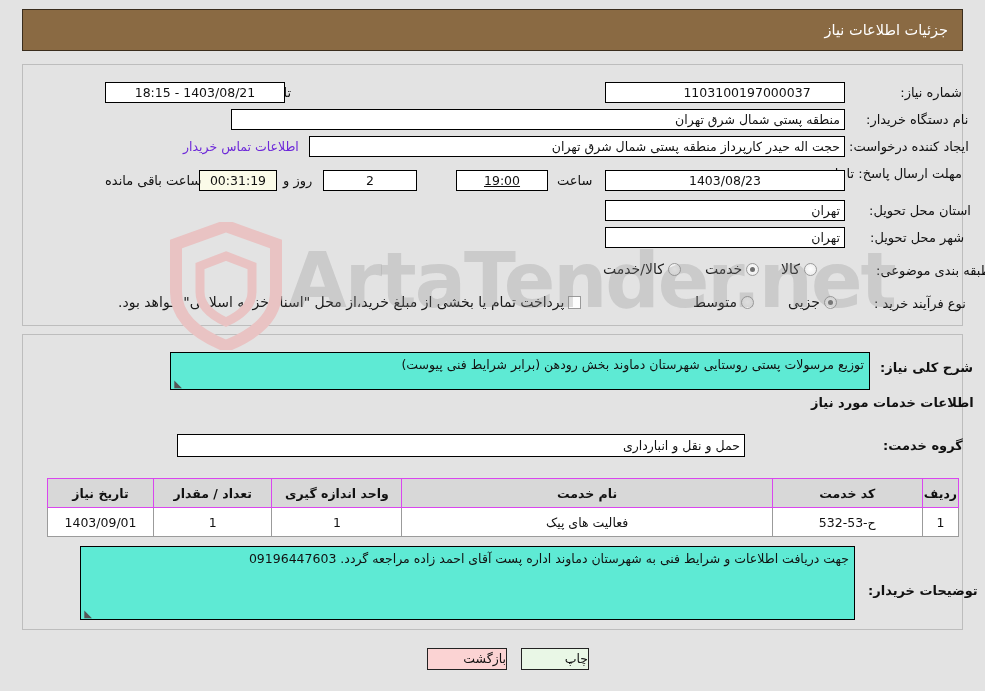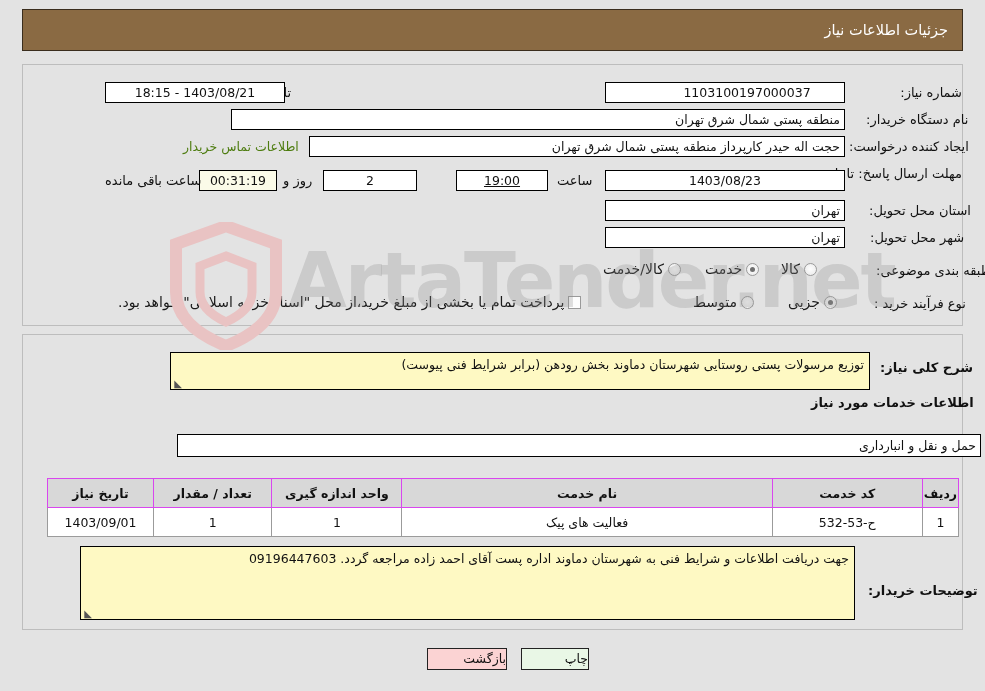--- a/index.html
+++ b/index.html
@@ -102,21 +102,21 @@
     padding: 0 4px;
     white-space: nowrap;
     overflow: hidden;
   }
   .fld.center { text-align: center; }
   .fld.rightalign { text-align: right; }
   .fld.cream { background: #fbfbe8; }
 
   .linktext {
     position: absolute;
-    color: #4d7c0f;
+    color: #6d28d9;
     font-size: 12.5px;
     white-space: nowrap;
     cursor: pointer;
   }
 
   
   .radio-wrap {
     position: absolute;
     display: flex;
     flex-direction: row;
@@ -147,21 +147,21 @@
     border: 1px solid #9a9a9a;
     background: #fdfdfd;
     box-sizing: border-box;
     flex: none;
   }
 
   
   .ta {
     position: absolute;
     box-sizing: border-box;
-    background: #fef9c3;
+    background: #5eead4;
     border: 1px solid #000000;
     font-size: 12.5px;
     color: #111;
     padding: 3px 5px 0 5px;
     overflow: hidden;
     text-align: right;
     line-height: 17px;
   }
   .ta .grip {
     position: absolute;
@@ -300,21 +300,21 @@
 
 <div class="lbl bold" style="left:880px; top:360px;">شرح کلی نیاز:</div>
 <div class="ta" style="left:170px; top:352px; width:700px; height:38px;">
   <span>توزیع مرسولات پستی روستایی شهرستان دماوند بخش رودهن (برابر شرایط فنی پیوست)</span>
   <span class="grip">◣</span>
 </div>
 
 <div class="sec-head" style="left:811px; top:395px;">اطلاعات خدمات مورد نیاز</div>
 
 <div class="lbl bold" style="left:883px; top:438px;">گروه خدمت:</div>
-<div class="fld rightalign" style="left:177px; top:434px; width:804px; height:23px; line-height:21px;">حمل و نقل و انبارداری</div>
+<div class="fld rightalign" style="left:177px; top:434px; width:568px; height:23px; line-height:21px;">حمل و نقل و انبارداری</div>
 
 <table class="items">
   <thead>
     <tr>
       <th style="width:32px;">ردیف</th>
       <th style="width:150px;">کد خدمت</th>
       <th style="width:378px;">نام خدمت</th>
       <th style="width:130px;">واحد اندازه گیری</th>
       <th style="width:118px;">تعداد / مقدار</th>
       <th style="width:104px;">تاریخ نیاز</th>

